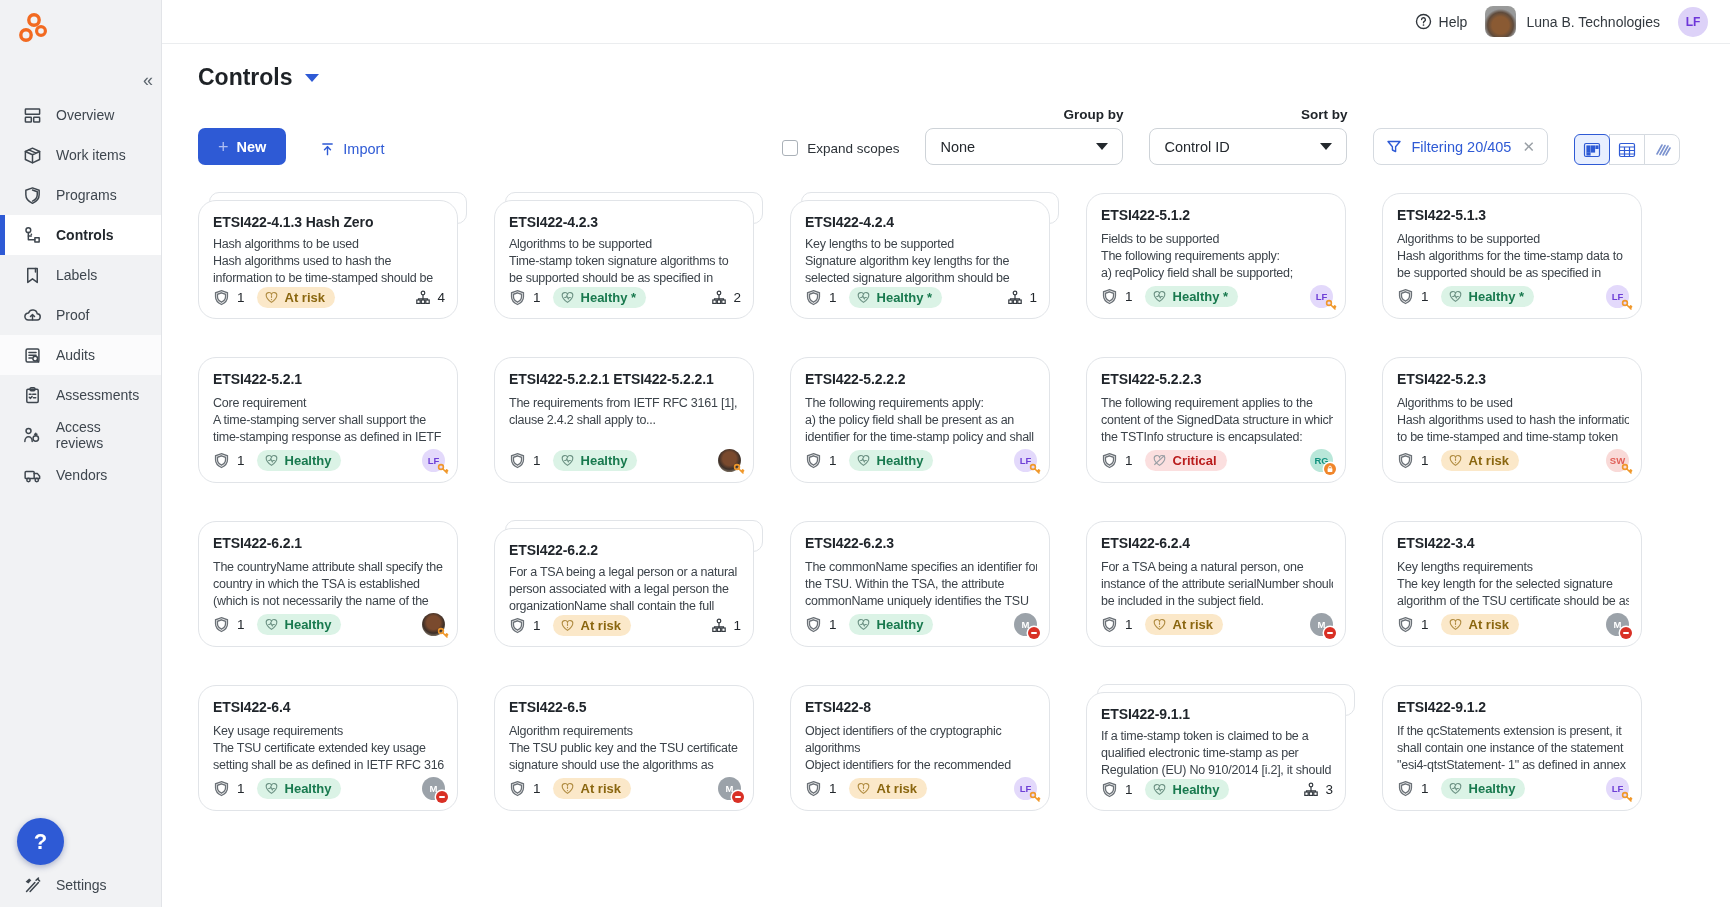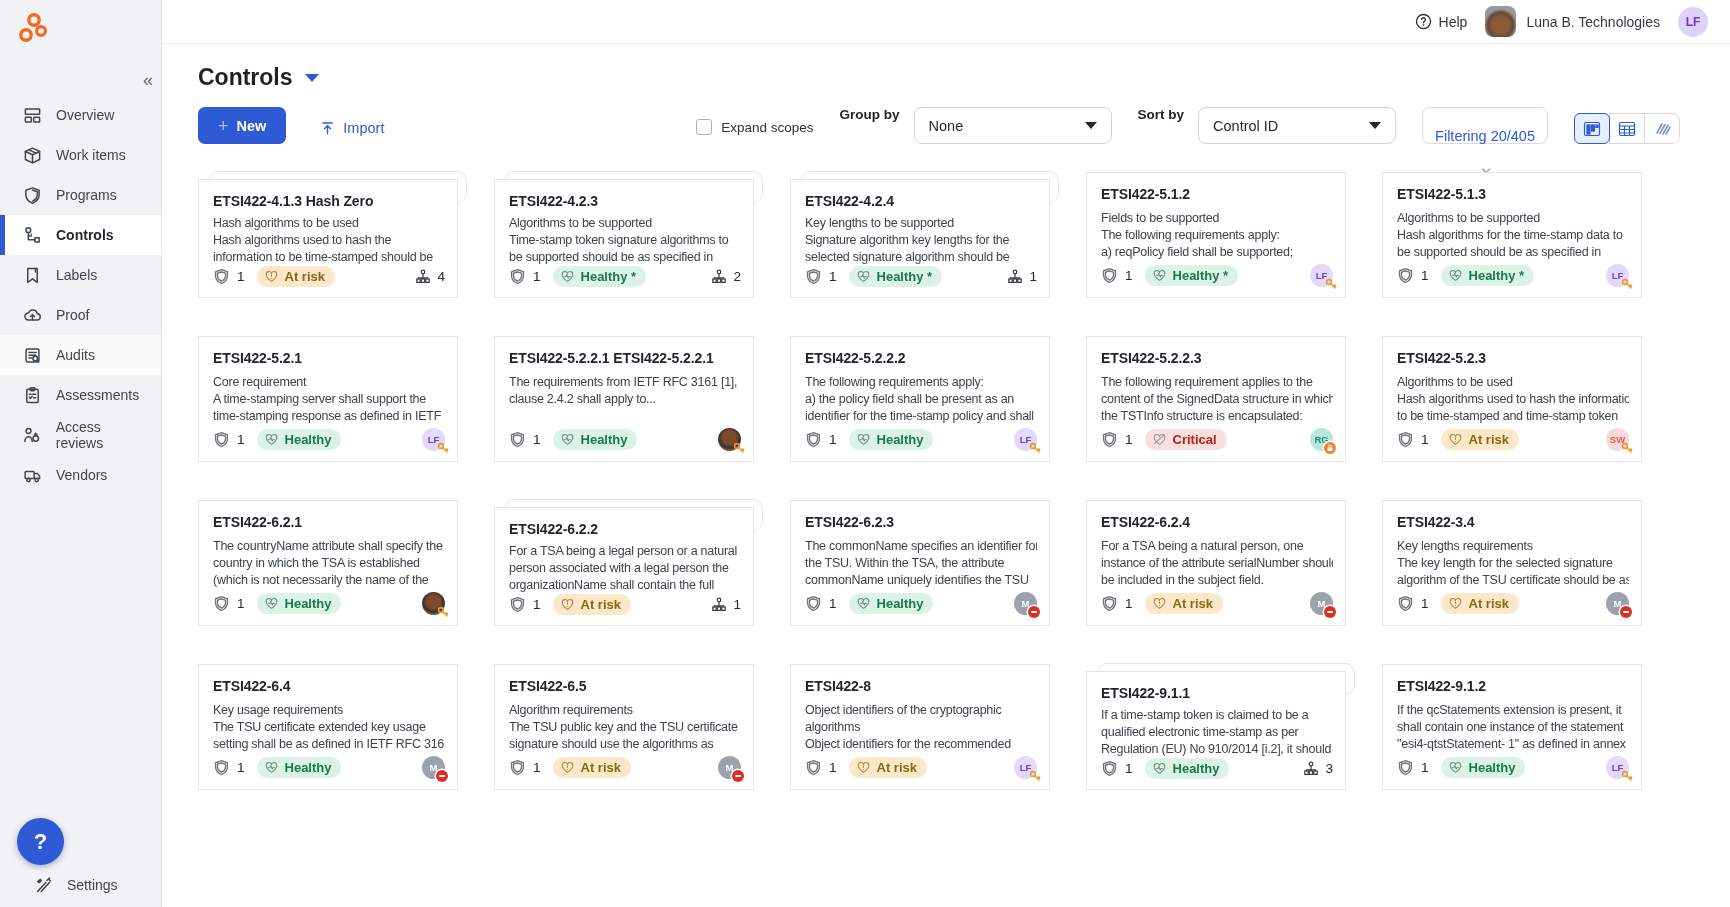--- a/index.html
+++ b/index.html
@@ -23,21 +23,21 @@
     display:flex; align-items:center; gap:14px; height:40px; padding:0 10px 0 22px;
     font-size:14px; color:#3e464e; cursor:pointer; position:relative;
   }
   .side-item .icn { width:20px; height:20px; display:flex; align-items:center; justify-content:center; }
   .side-item svg { width:19px; height:19px; }
   .side-item.active { background:#ffffff; font-weight:bold; color:#23282d; }
   .side-item.active::before {
     content:""; position:absolute; left:0; top:0; bottom:0; width:5px; background:#2e5ad5;
   }
   .side-item.hl { background:#fbfbfc; }
-  .settings-item { position:absolute; bottom:2px; left:11px; right:0; }
+  .settings-item { position:absolute; bottom:2px; left:0; right:0; }
   .fab {
     position:absolute; left:17px; top:818px; width:47px; height:47px; border-radius:50%;
     background:#2e5ad5; color:#fff; font-size:22px; font-weight:bold;
     display:flex; align-items:center; justify-content:center; cursor:pointer;
     box-shadow:0 2px 6px rgba(30,50,120,.35);
   }
 
   
   .main { flex:1; display:flex; flex-direction:column; min-width:0; }
   .topbar {
@@ -73,53 +73,53 @@
   }
   .btn-new .plus { color:#aebdf2; font-size:18px; font-weight:normal; line-height:1; }
   .link-import {
     display:flex; align-items:center; gap:8px; color:#2e5ad5; font-size:14.5px;
     margin-left:34px; margin-bottom:8px; cursor:pointer;
   }
   .toolbar-right { margin-left:auto; display:flex; align-items:flex-end; gap:26px; }
   .chk-row { display:flex; align-items:center; gap:9px; margin-bottom:9px; cursor:pointer; }
   .checkbox { width:16px; height:16px; border:1.5px solid #aab1b8; border-radius:3px; background:#fff; }
   .chk-label { font-size:13.5px; color:#2c3238; }
-  .select-group { display:flex; flex-direction:row; gap:14px; }
+  .select-group { display:flex; flex-direction:column; gap:6px;align-items:flex-end; }
   .select-label { font-size:13.5px; font-weight:bold; color:#20252a; }
   .select {
     width:198px; height:37px; border:1px solid #ced3d8; border-radius:8px; background:#fff;
     display:flex; align-items:center; padding:16px 14px; font-size:14.5px; color:#23282d; cursor:pointer;
   }
   .select .sel-caret {
     margin-left:auto; width:0; height:0; border-left:6px solid transparent;
     border-right:6px solid transparent; border-top:7px solid #23282d;
   }
   .filter-chip {
-    display:flex; align-items:center; gap:20px; height:37px; border:1px solid #d5dae0;
-    border-radius:8px; padding:0 12px; cursor:pointer; background:#fff;flex-direction:column;
+    display:flex; align-items:center; gap:9px; height:37px; border:1px solid #d5dae0;
+    border-radius:8px; padding:0 12px; cursor:pointer; background:#fff;
   }
   .filter-chip .flabel { color:#2e5ad5; font-size:14.5px; }
   .filter-chip .fx { color:#9aa0a6; font-size:15px; padding-left:2px; }
   .view-toggle { display:flex; }
   .vt-btn {
     width:36px; height:31px; border:1px solid #d5dae0; background:#fff;
     display:flex; align-items:center; justify-content:center; cursor:pointer; margin-left:-1px;
   }
   .vt-btn:first-child { border-radius:8px 0 0 8px; margin-left:0; }
   .vt-btn:last-child { border-radius:0 8px 8px 0; }
   .vt-btn.active { background:#e8efff; border:1px solid #2e5ad5; z-index:1; border-radius:6px; }
 
   
   .grid {
     margin-top:28px;
     display:grid; grid-template-columns:repeat(5, 260px);
     column-gap:36px; row-gap:38px;
   }
   .card {
-    position:relative; background:#fff; border:1px solid #e1e4e8; border-radius:0;
+    position:relative; background:#fff; border:1px solid #e1e4e8; border-radius:18px;
     height:126px; padding:13px 12px 10px 14px; display:flex; flex-direction:column; cursor:pointer;
   }
   .card.stacked { margin-top:7px; height:119px; }
   .card.stacked::before {
     content:""; position:absolute; top:-9px; left:10px; right:-10px; height:30px;
     background:#fff; border:1px solid #e1e4e8; border-radius:10px; z-index:-1;
   }
   .card-title {
     font-size:14px; font-weight:bold; color:#1f242a; letter-spacing:-0.1px;
     white-space:nowrap; overflow:hidden;

